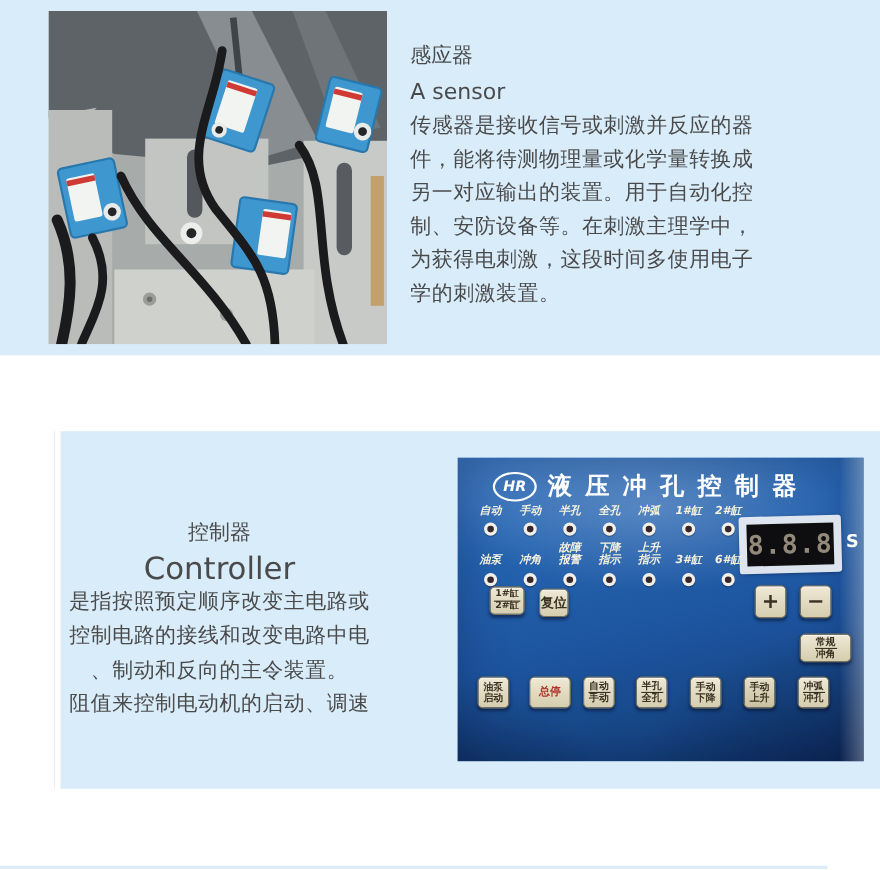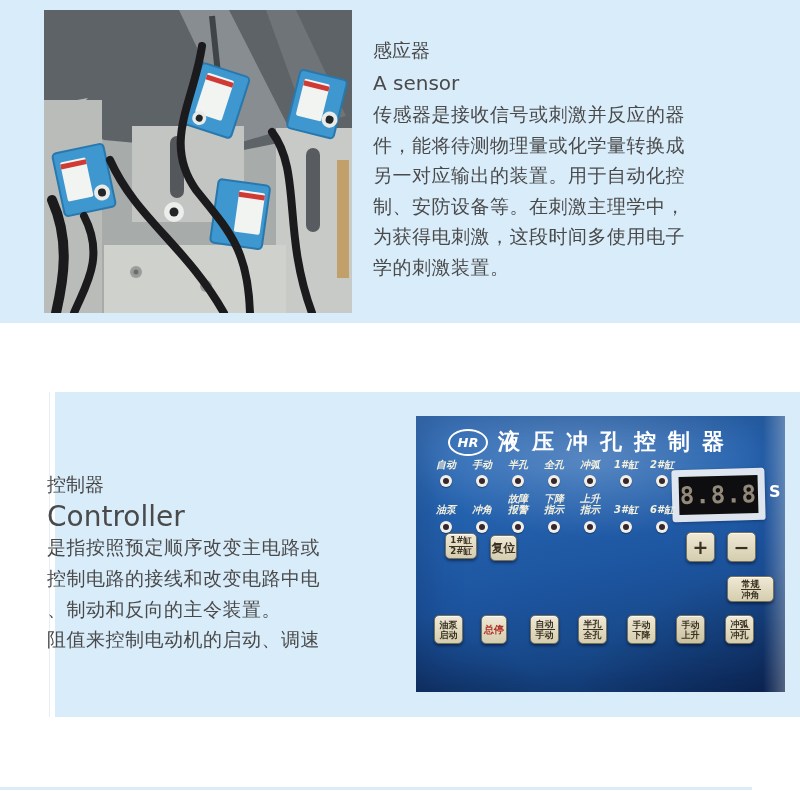--- a/index.html
+++ b/index.html
@@ -15,21 +15,21 @@
   .left-hairline{position:absolute;left:49px;top:392px;width:1px;height:325px;background:#e6eef4;}
   .bottom-line{position:absolute;left:0;top:787px;width:752px;height:3px;background:#dcebf6;}
 
   
   .sensor-text{position:absolute;left:373px;top:34px;width:345px;color:#4a4a4b;}
   .sensor-text .h-cn{font-size:19px;line-height:33px;}
   .sensor-text .h-en{font-size:20px;line-height:32px;}
   .sensor-text .ln{font-size:19px;line-height:30.6px;letter-spacing:.5px;}
 
   
-  .ctrl-text{position:absolute;right:408px;top:468px;width:345px;color:#4a4a4b;text-align:left;}
+  .ctrl-text{position:absolute;right:428px;top:468px;width:345px;color:#4a4a4b;text-align:center;}
   .ctrl-text .h-cn{font-size:19px;line-height:33px;}
   .ctrl-text .h-en{font-size:28px;line-height:31px;}
   .ctrl-text .ln{font-size:19px;line-height:30.8px;letter-spacing:.5px;}
 
   
   .photo1{position:absolute;left:44px;top:10px;width:308px;height:303px;overflow:hidden;}
 
   
   .panel{
     position:absolute;left:392px;top:416px;width:369px;height:276px;overflow:hidden;
@@ -76,21 +76,21 @@
     color:#3a3122;font-weight:bold;font-size:9px;line-height:10px;
     display:flex;flex-direction:column;align-items:center;justify-content:center;text-align:center;}
   .pbtn .l1.frac{border-bottom:1px solid #3a3122;padding:0 1px;}
   .b-cyl12{left:29px;top:117px;width:32px;height:26px;font-size:8.5px;line-height:9.5px;}
   .b-reset{left:74px;top:119px;width:27px;height:26px;font-size:12px;}
   .b-plus{left:270px;top:116px;width:29px;height:30px;font-size:19px;line-height:19px;}
   .b-minus{left:311px;top:116px;width:29px;height:30px;font-size:19px;line-height:19px;}
   .b-normal{left:311px;top:160px;width:47px;height:26px;}
   .b-row{top:199px;height:29px;width:29px;}
   .b-pump{left:18px;}
-  .b-stop{left:65px;width:26px;font-size:10px;color:#b03228;text-align:center;}
+  .b-stop{left:65px;width:38px;font-size:10px;color:#b03228;text-align:center;}
   .b-auto{left:114px;}
   .b-half{left:162px;}
   .b-down{left:211px;}
   .b-up{left:260px;background:linear-gradient(#e6dfc8,#c9c1a0);}
   .b-arc{left:309px;}
 </style>
 </head>
 <body>
 
 <div class="sec1">

